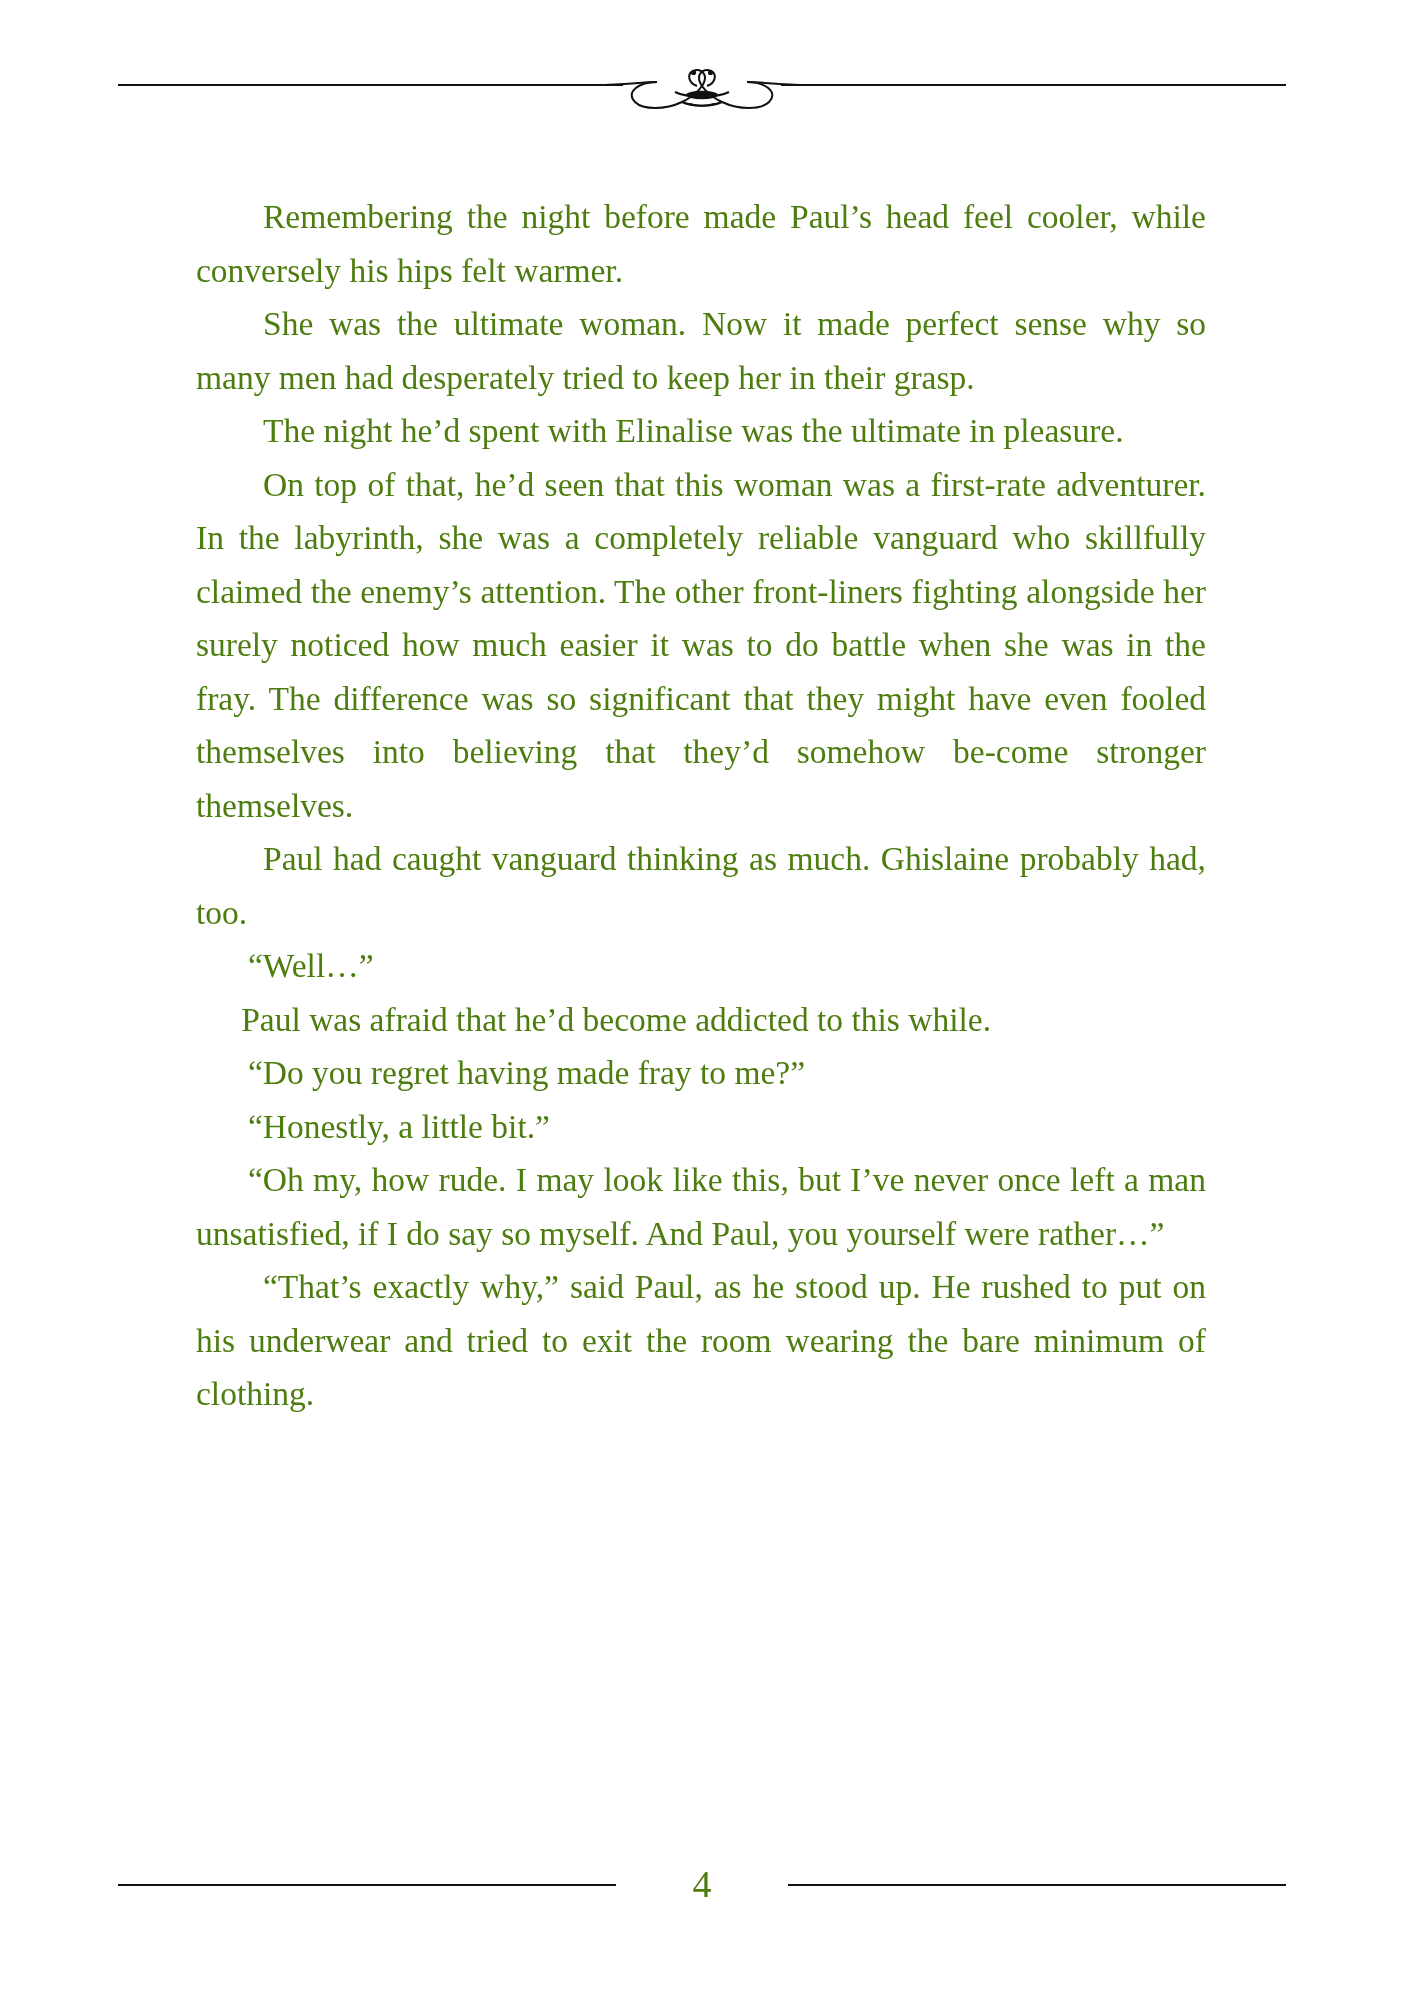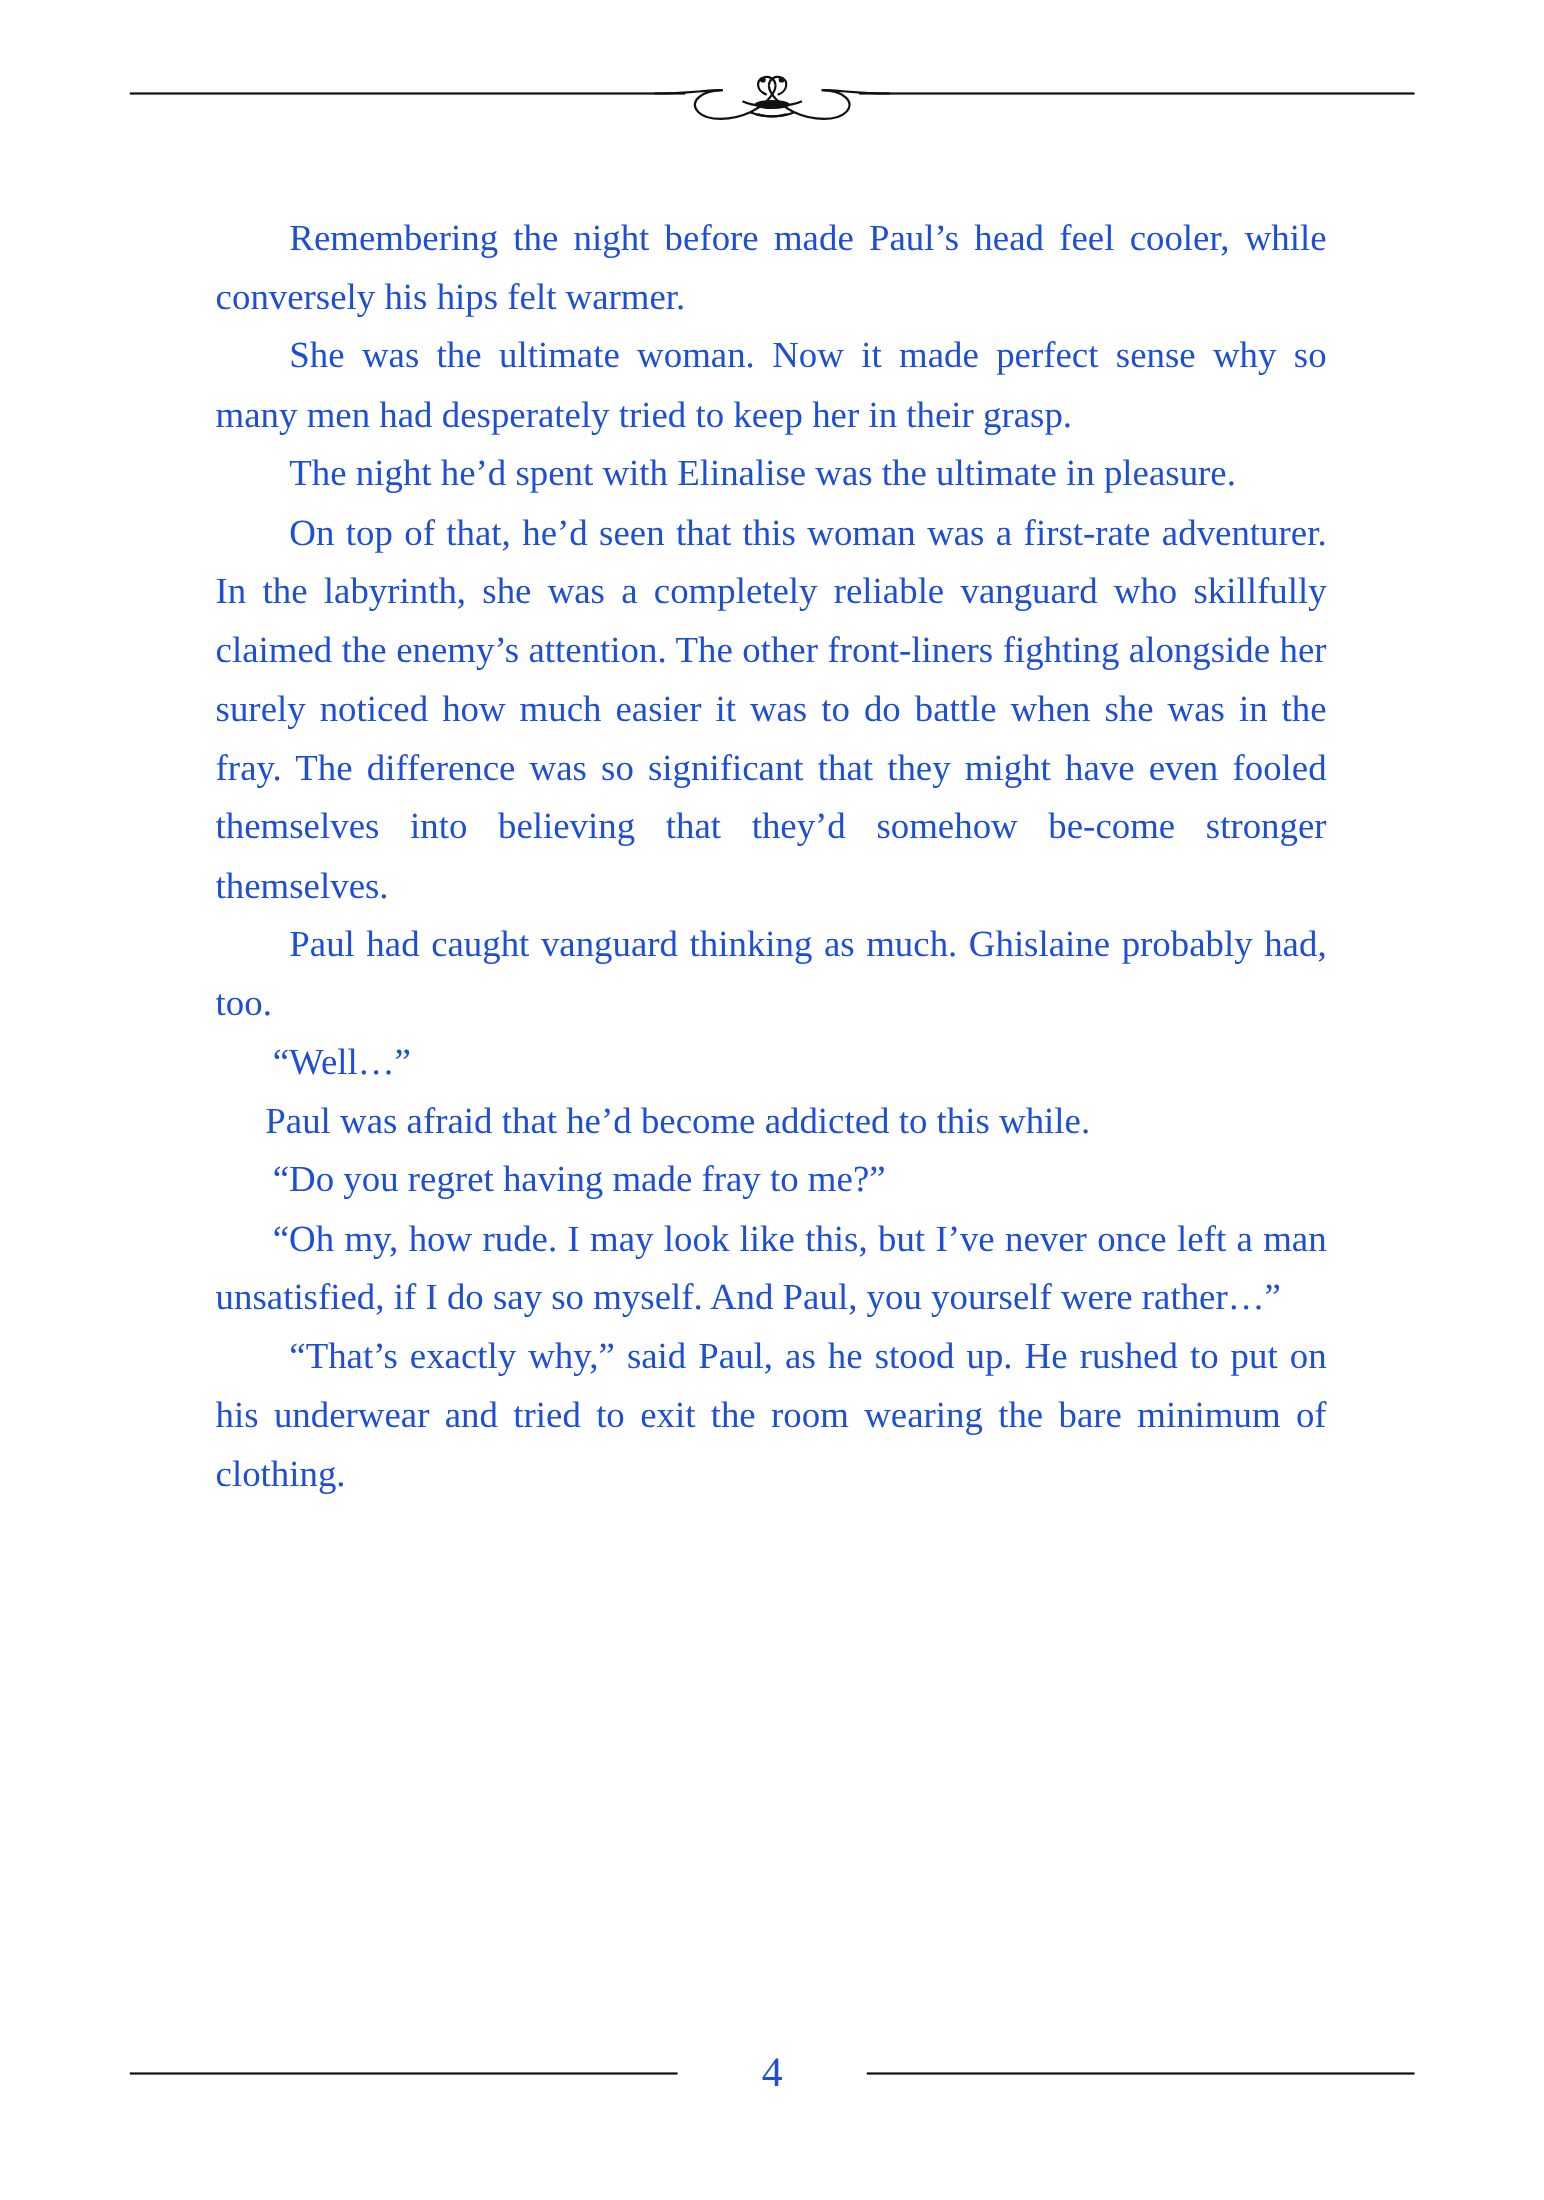--- a/index.html
+++ b/index.html
@@ -8,21 +8,21 @@
     background: #ffffff;
   }
   .page {
     position: relative;
     width: 1404px;
     height: 2000px;
     margin: 0 auto;
     background: #ffffff;
     box-sizing: border-box;
     font-family: "Liberation Serif", "DejaVu Serif", serif;
-    color: #1d4ed8;
+    color: #4d7c0f;
     overflow: hidden;
   }
 
   
   .header-rule {
     position: absolute;
     top: 62px;
     left: 118px;
     right: 118px;
     height: 60px;
@@ -128,20 +128,21 @@
 
   <div class="body-text">
     <p class="indent">Remembering the night before made Paul’s head feel cooler, while conversely his hips felt warmer.</p>
     <p class="indent">She was the ultimate woman. Now it made perfect sense why so many men had desperately tried to keep her in their grasp.</p>
     <p class="indent">The night he’d spent with Elinalise was the ultimate in pleasure.</p>
     <p class="indent">On top of that, he’d seen that this woman was a first-rate adventurer. In the labyrinth, she was a completely reliable vanguard who skillfully claimed the enemy’s attention. The other front-liners fighting alongside her surely noticed how much easier it was to do battle when she was in the fray. The difference was so significant that they might have even fooled themselves into believing that they’d somehow be-come stronger themselves.</p>
     <p class="indent">Paul had caught vanguard thinking as much. Ghislaine probably had, too.</p>
     <p class="dialogue">“Well…”</p>
     <p class="narrow-indent">Paul was afraid that he’d become addicted to this while.</p>
     <p class="dialogue">“Do you regret having made fray to me?”</p>
+    <p class="dialogue">“Honestly, a little bit.”</p>
     <p class="dialogue">“Oh my, how rude. I may look like this, but I’ve never once left a man unsatisfied, if I do say so myself. And Paul, you yourself were rather…”</p>
     <p class="indent">“That’s exactly why,” said Paul, as he stood up. He rushed to put on his underwear and tried to exit the room wearing the bare minimum of clothing.</p>
   </div>
 
   <div class="footer">
     <div class="line left"></div>
     <div class="line right"></div>
     <div class="page-number">4</div>
   </div>
 

